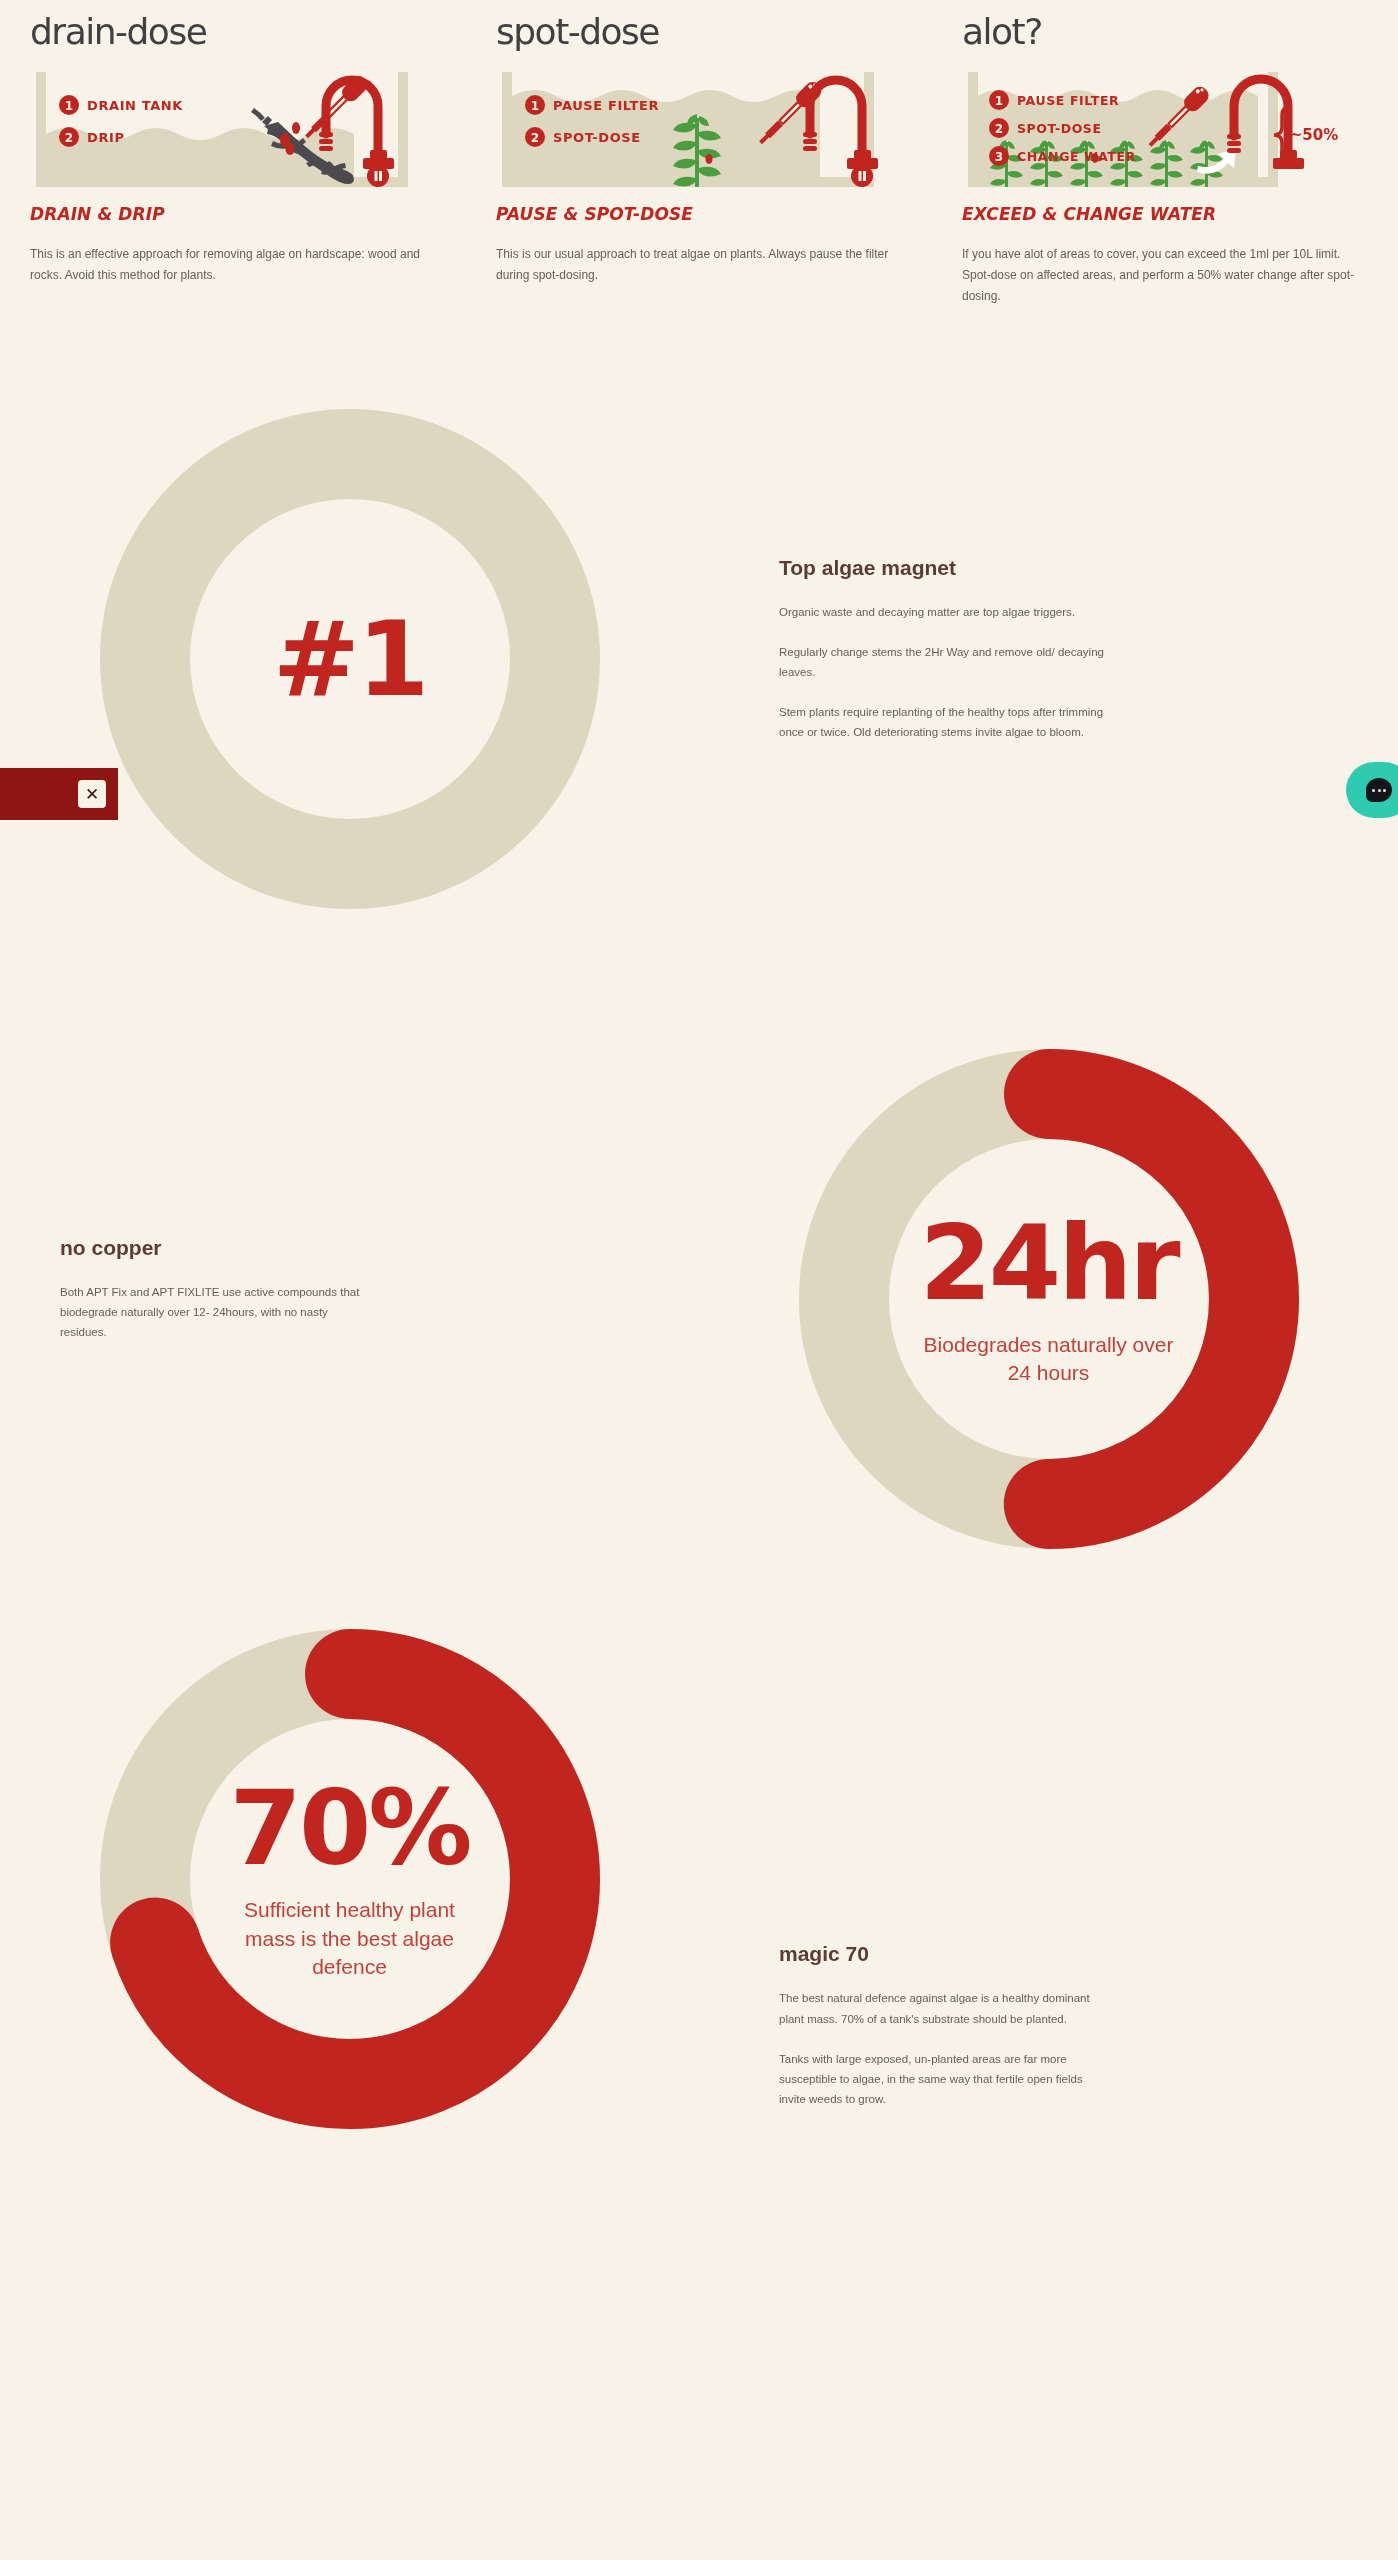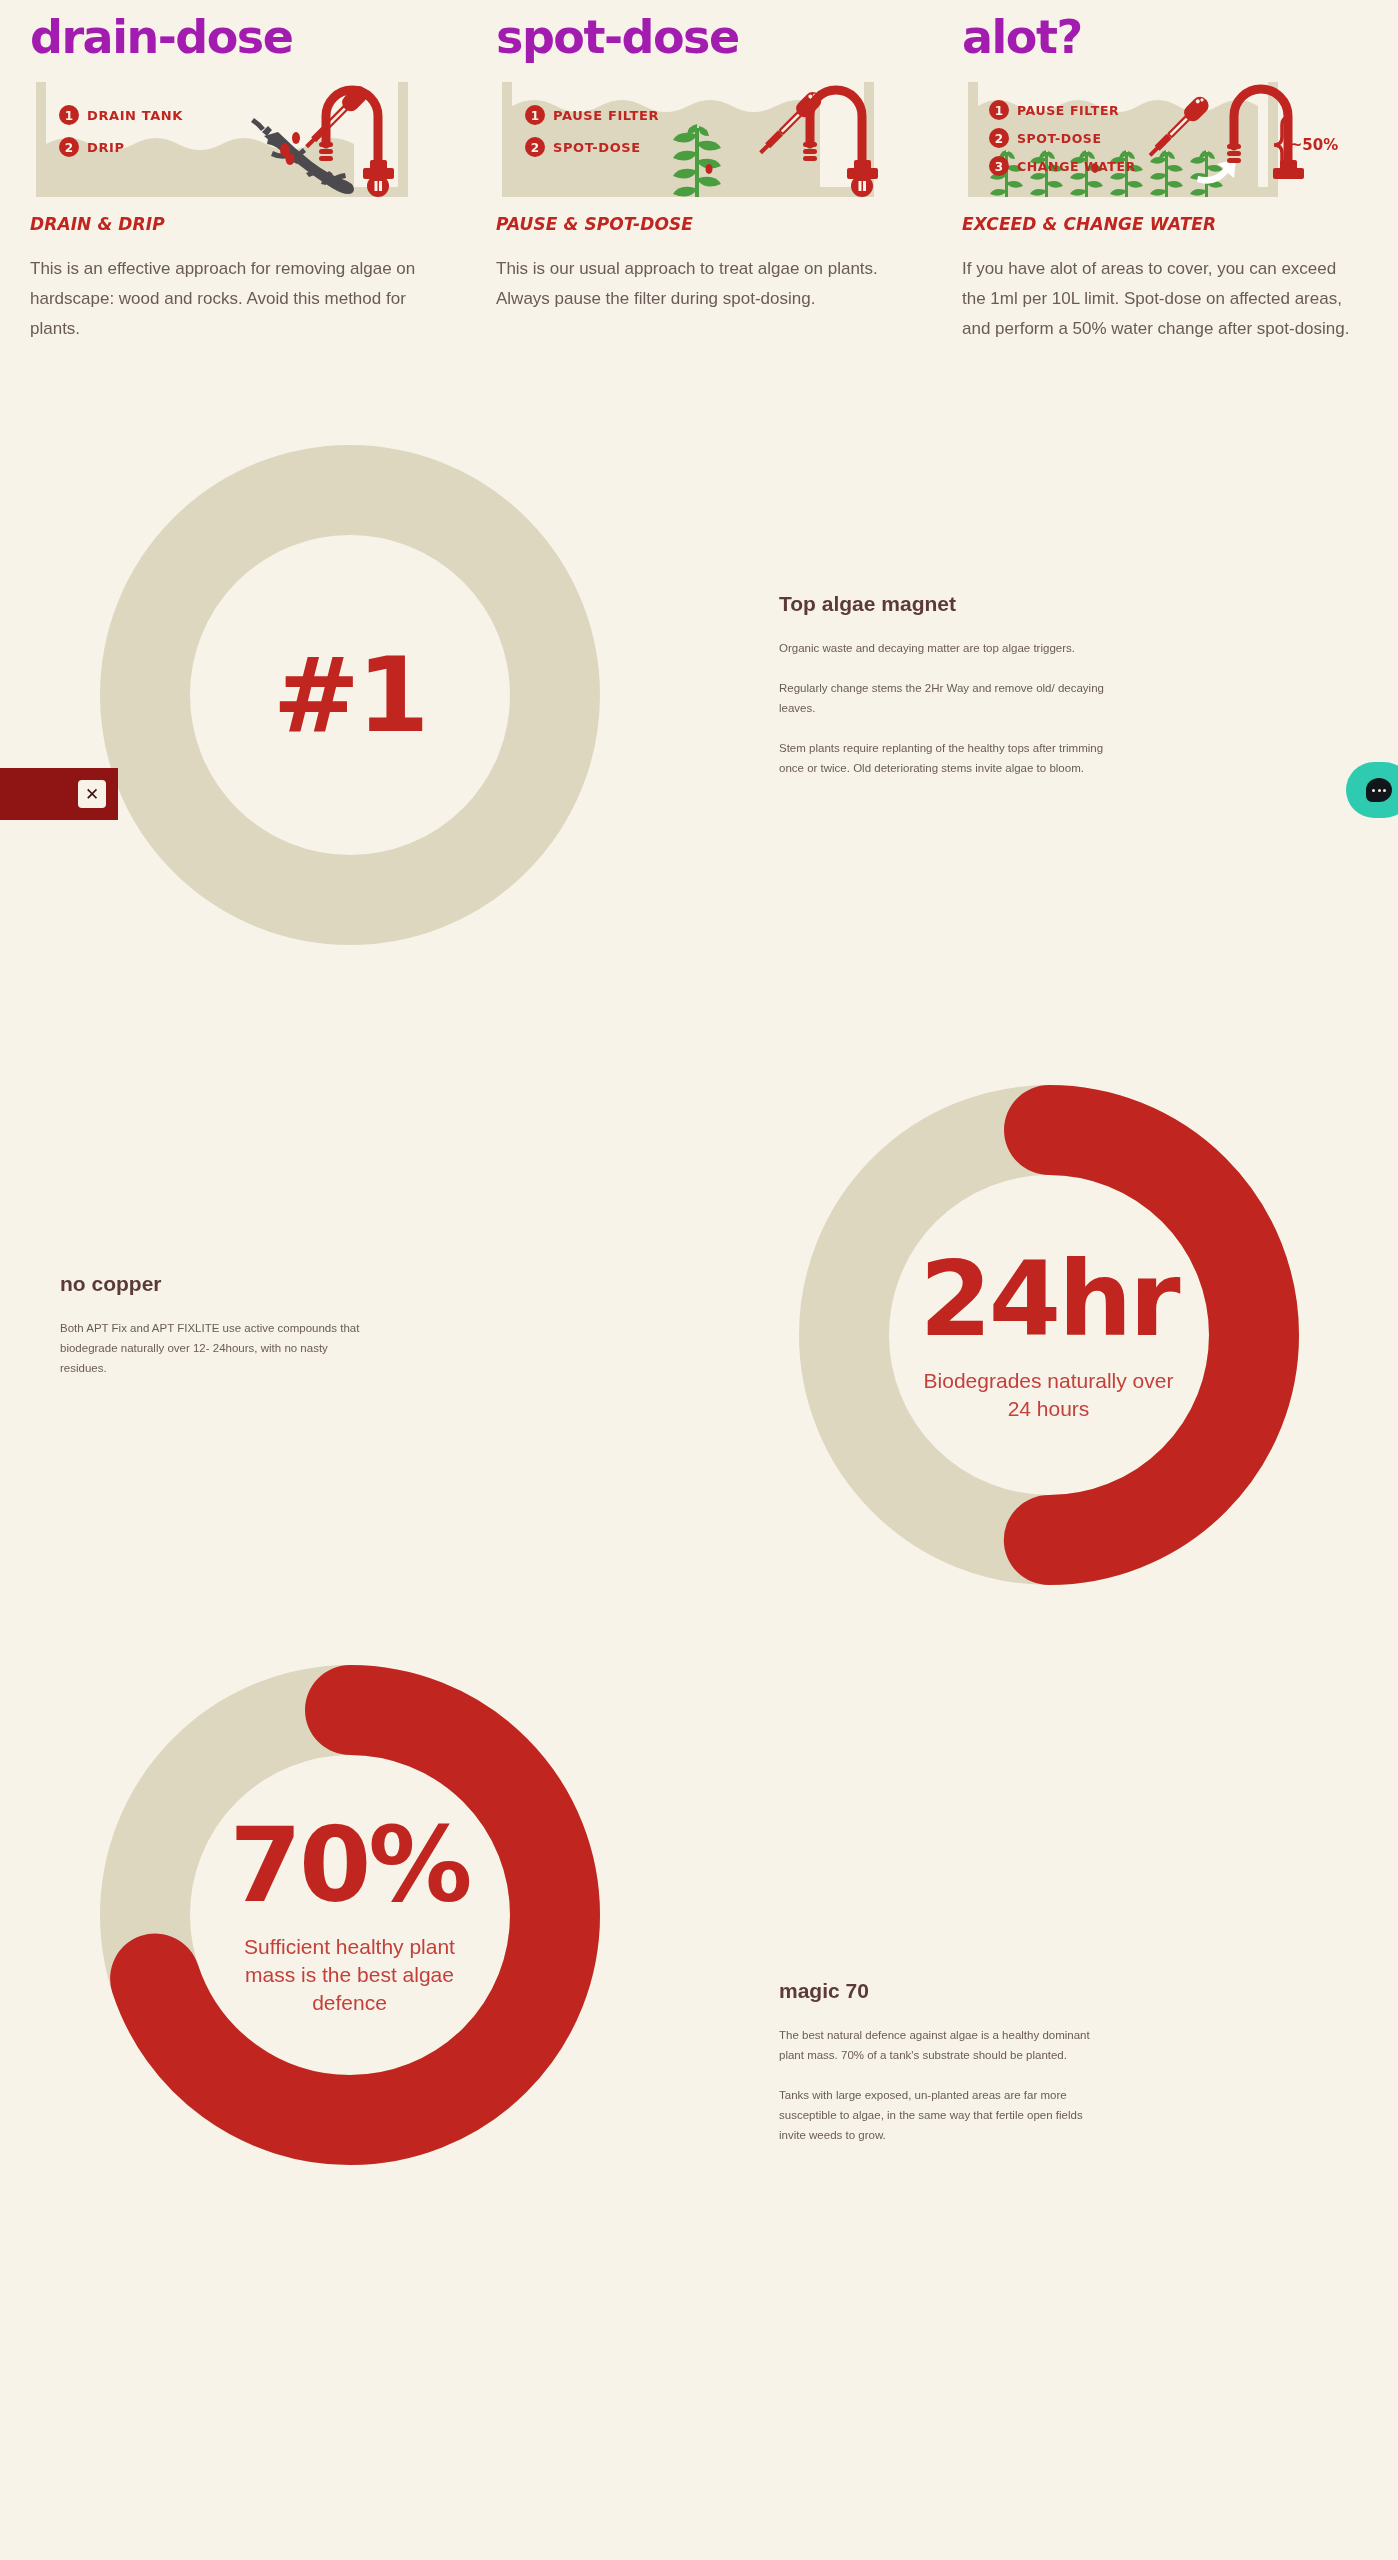--- a/index.html
+++ b/index.html
@@ -12,43 +12,43 @@
 
   
   .panels {
     display: flex;
     width: 1398px;
     padding: 0 0 0 0;
   }
   .panel { width: 466px; position: relative; padding: 0 30px; }
 
   .panel-title {
-    font-size: 46px;
-    font-weight: 700;
-    color: #a21caf;
+    font-size: 36px;
+    font-weight: 400;
+    color: #404040;
     letter-spacing: -1.5px;
     line-height: 1;
     padding: 14px 0 12px 0;
     font-family: "DejaVu Sans", sans-serif;
   }
 
   .tank-wrap { position: relative; height: 120px; width: 406px; }
   .tank-svg { display: block; }
 
   .caption {
     font-size: 17px;
     font-weight: 700;
     color: #c0261f;
     letter-spacing: 0.1px;
     margin-top: 22px;
     font-family: "DejaVu Sans", sans-serif;
     font-style: italic;
   }
   .body-text {
-    font-size: 17px;
+    font-size: 12px;
     line-height: 1.75;
     color: #6b5b58;
     margin-top: 20px;
     max-width: 400px;
   }
 
   
   .stat-section {
     display: flex;
     align-items: center;

